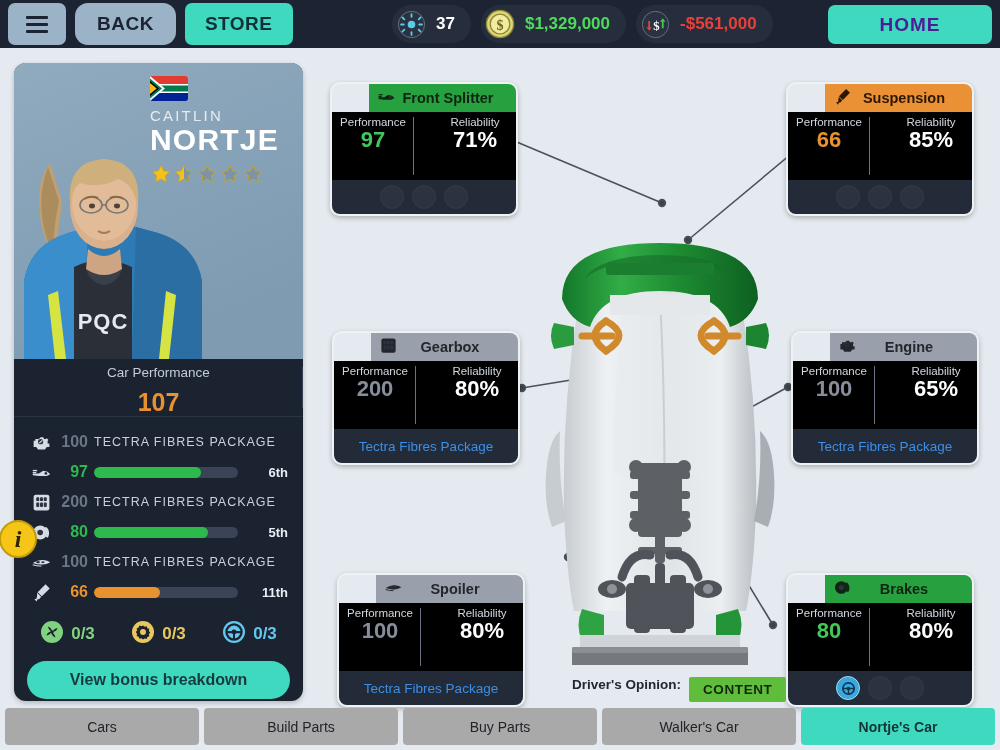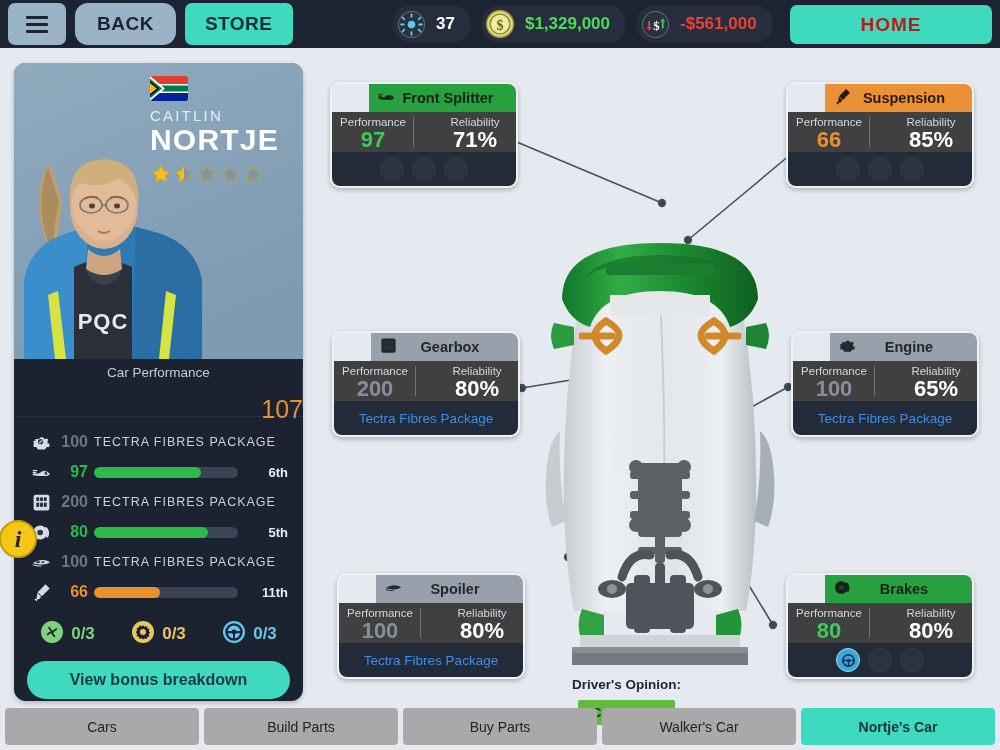--- a/index.html
+++ b/index.html
@@ -45,22 +45,22 @@
     display: flex; align-items: center; padding: 0 16px 0 4px; gap: 9px;
   }
   .res-val { font-size: 17px; font-weight: bold; }
   .res-val.white { color: #ffffff; }
   .res-val.green { color: #4ddc5a; }
   .res-val.red { color: #e8413c; }
   .icon-circ { width: 31px; height: 31px; border-radius: 50%; flex: 0 0 31px;
                display: flex; align-items: center; justify-content: center; }
   .btn-home {
     position: absolute; right: 8px; top: 5px;
-    width: 202px; height: 39px; background: #3fd9c0; border-radius: 7px;
-    color: #b91c1c; font-size: 19px; font-weight: bold; letter-spacing: 1px;
+    width: 164px; height: 39px; background: #3fd9c0; border-radius: 7px;
+    color: #4c1d95; font-size: 19px; font-weight: bold; letter-spacing: 1px;
     display: flex; align-items: center; justify-content: center; cursor: pointer;
   }
 
   
   .driver-panel {
     position: absolute; left: 14px; top: 63px; width: 289px; height: 638px;
     border-radius: 12px; overflow: hidden;
     background: #1b2230; box-shadow: 0 2px 5px rgba(0,0,0,.22);
   }
   .portrait {
@@ -83,21 +83,21 @@
   .stars { position: absolute; left: 136px; top: 100px; display: flex; gap: 1px; }
   .stat-head {
     display: flex; height: 58px; border-bottom: 1px solid #2a3344;
     color: #cfd8e3;
   }
   .stat-head > div { flex: 1; text-align: center; padding-top: 6px; position: relative; }
   .stat-head > div:first-child::after {
     content: ''; position: absolute; right: 0; top: 8px; bottom: 8px; width: 1px; background: #374155;
   }
   .sh-label { font-size: 13.5px; color: #c3ccd8; }
-  .sh-val { font-size: 25px; font-weight: normal; margin-top: 15px; text-align: right; }
+  .sh-val { font-size: 25px; font-weight: bold; margin-top: 8px; }
   .sh-val.orange { color: #e8912f; }
   .sh-val.white { color: #ffffff; }
 
   .rows { padding: 10px 0 0 0; }
   .srow { display: flex; align-items: center; height: 30px; padding: 0 12px; }
   .srow .ico { width: 30px; flex: 0 0 30px; display: flex; align-items: center; justify-content: center; }
   .srow .num { width: 38px; flex: 0 0 38px; text-align: right; font-size: 16px; font-weight: bold; padding-right: 6px; }
   .num.dim { color: #6b7585; }
   .num.green { color: #2eb94d; }
   .num.orange { color: #e8912f; }
@@ -133,42 +133,42 @@
   .card-head {
     height: 28px; display: flex; align-items: center; padding-left: 8px; gap: 6px; margin-left: 37px;
   }
   .card-title { flex: 1; text-align: center; font-size: 14.5px; font-weight: bold; padding-right: 22px; }
   .card-head.green { background: #27a13f; }
   .card-head.green .card-title { color: #0f2412; }
   .card-head.orange { background: #ea9136; }
   .card-head.orange .card-title { color: #2a1804; }
   .card-head.grey { background: #9aa0ab; }
   .card-head.grey .card-title { color: #23262c; }
-  .card-body { display: flex; background: #404040; height: 40px; gap: 20px; }
+  .card-body { display: flex; background: #000000; height: 68px; gap: 20px; }
   .card-body > div { flex: 1; text-align: center; padding-top: 4px; position: relative; }
   .card-body > div:first-child::after {
     content: ''; position: absolute; right: 0; top: 5px; bottom: 5px; width: 1px; background: #6b7382;
   }
   .cb-label { font-size: 11.5px; color: #d2d8e0; }
   .cb-val { font-size: 22px; font-weight: bold; line-height: 1.05; }
   .cb-val.green { color: #42c75a; }
   .cb-val.orange { color: #e8912f; }
   .cb-val.white { color: #ffffff; }
   .cb-val.dim { color: #868e9c; }
   .card-foot {
     height: 34px; background: #242b38; display: flex; align-items: center; justify-content: center; gap: 8px;
   }
   .card-foot.link { color: #3a8fe8; font-size: 13.5px; cursor: pointer; }
   .slot { width: 24px; height: 24px; border-radius: 50%; border: 1px solid #333b49; background: #2b3341; }
   .slot.filled { background: #3aa7e0; border-color: #9fd8f2; display: flex; align-items: center; justify-content: center; }
 
   
   .stage { position: absolute; left: 310px; top: 55px; width: 680px; height: 648px; }
   .opinion {
-    position: absolute; left: 572px; top: 677px; display: flex; align-items: center; gap: 8px; flex-direction: column;
+    position: absolute; left: 572px; top: 677px; display: flex; gap: 8px;
   }
   .opinion-label { font-size: 13.5px; color: #22282f; font-weight: bold; }
   .opinion-badge {
     background: #5fbd3b; color: #12280a; font-size: 13.5px; font-weight: bold;
     padding: 5px 14px; border-radius: 2px; letter-spacing: .6px;
   }
 
   
   .tabs { position: absolute; left: 0; bottom: 0; width: 1000px; height: 46px; display: flex; gap: 5px; padding: 4px 5px 5px 5px; }
   .tab {

